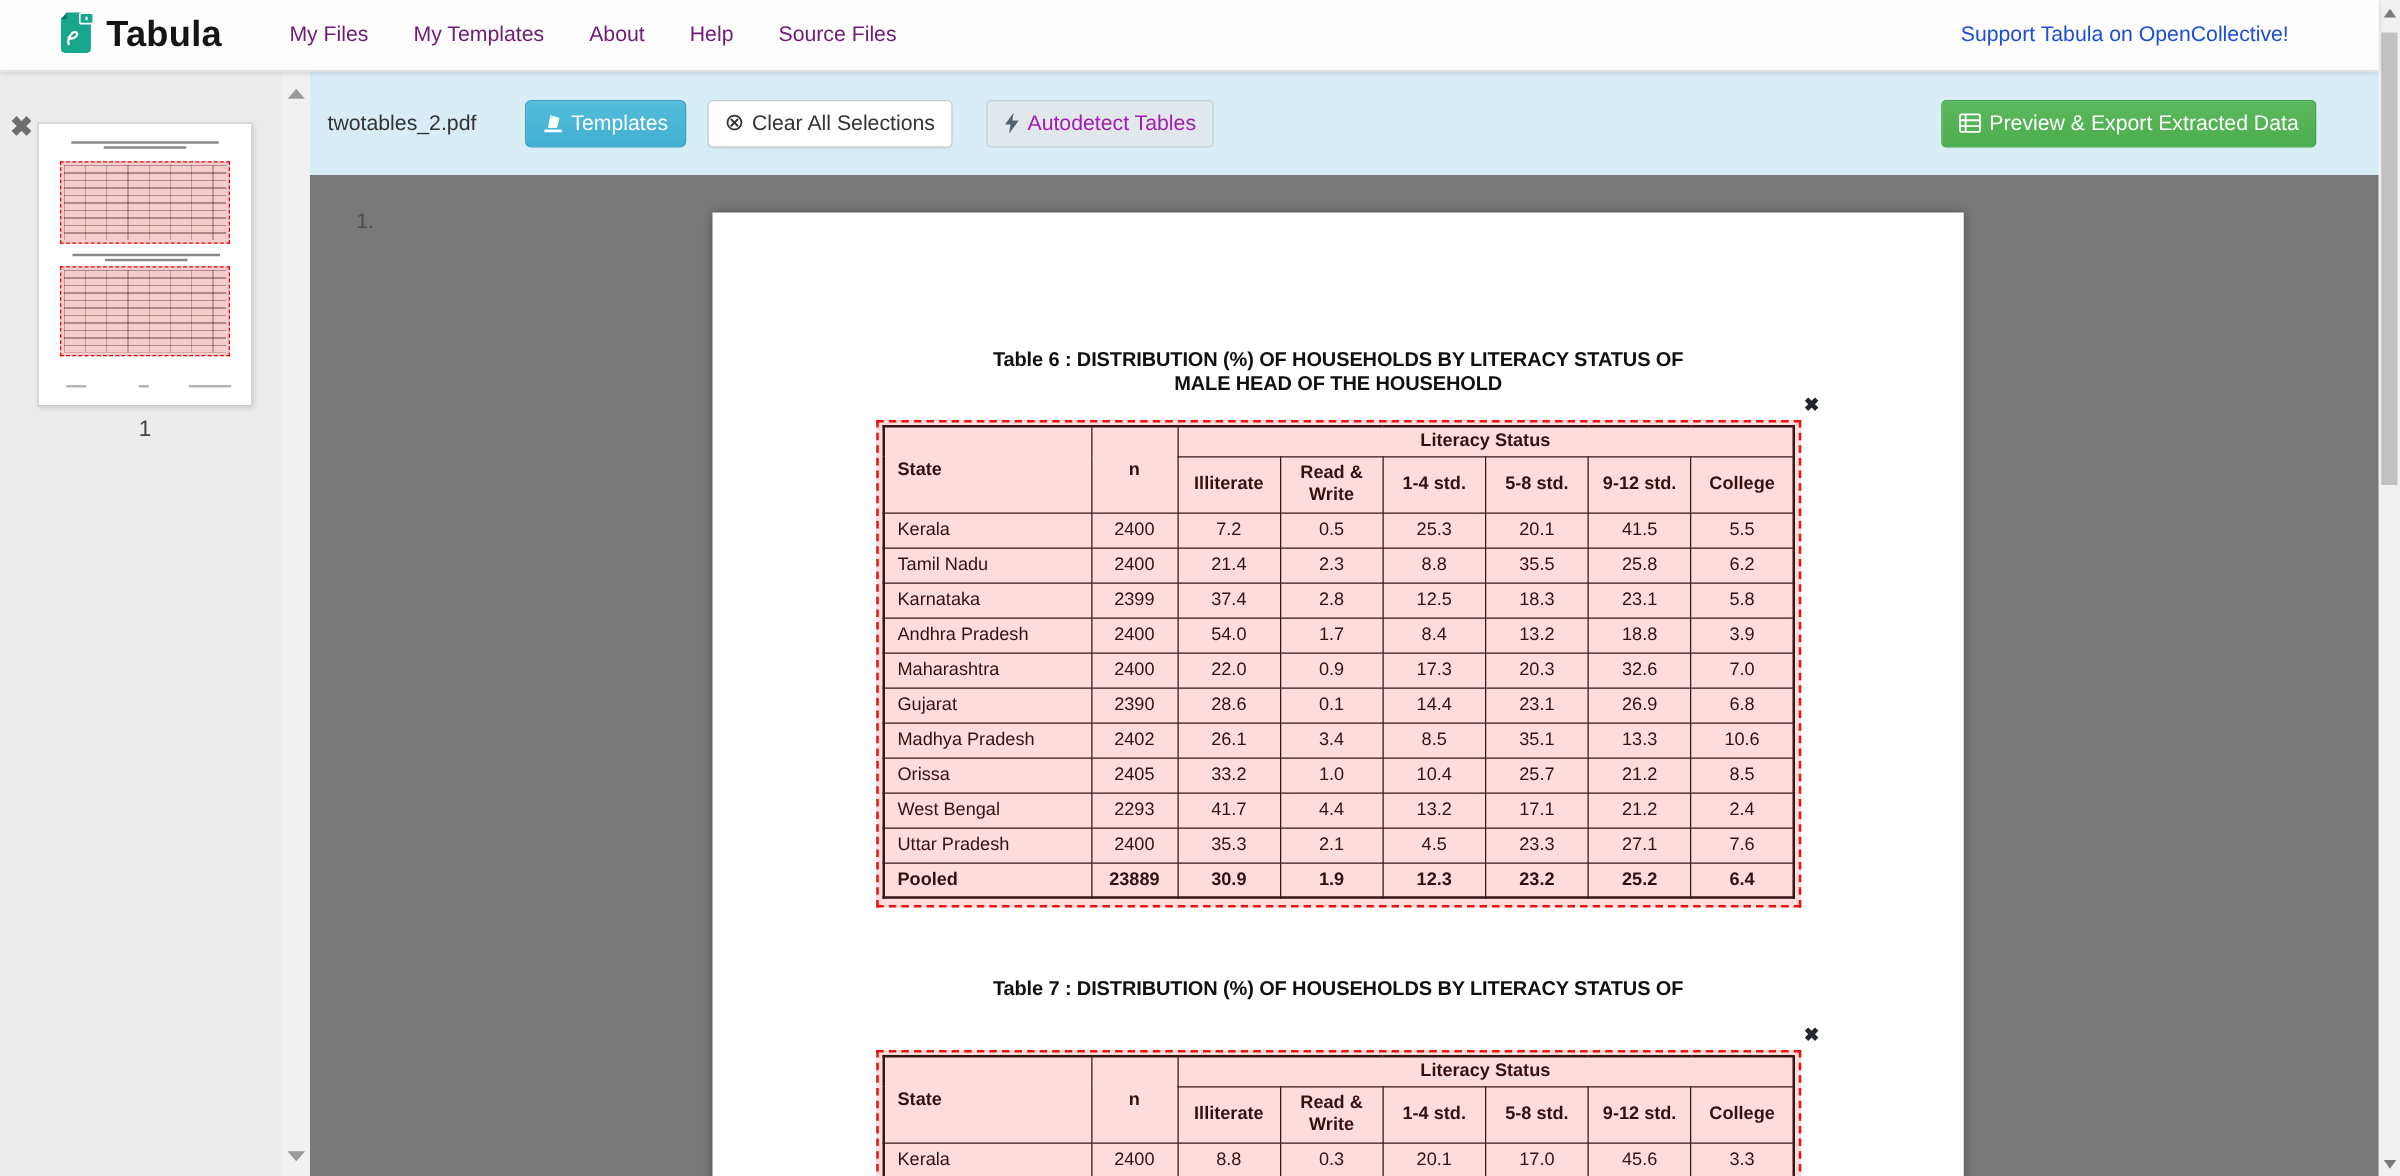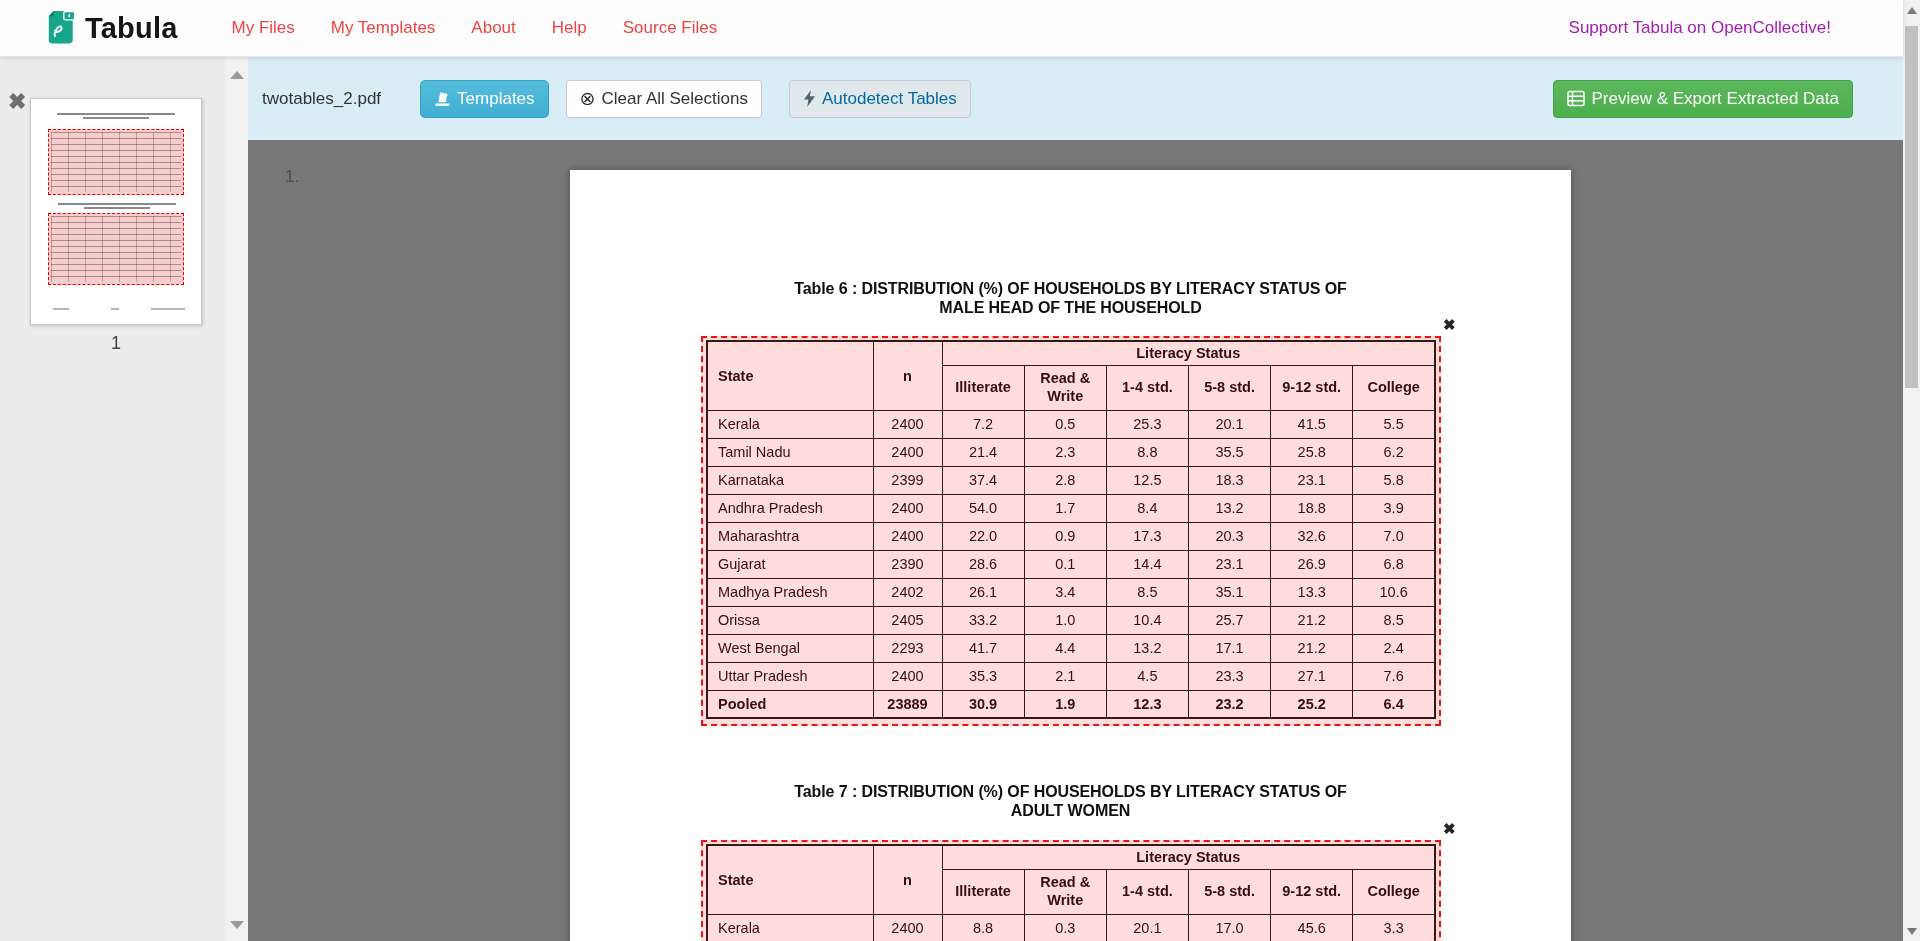--- a/index.html
+++ b/index.html
@@ -8,22 +8,22 @@
   .app { position:relative; width:1920px; height:941px; display:flex; }
   .main-col { width:1903px; height:941px; display:flex; flex-direction:column; }
 
   
   .navbar { height:57px; background:#fdfdfd; border-bottom:1px solid #e4e4e4;
     box-shadow:0 1px 5px rgba(0,0,0,.12); display:flex; align-items:center;
     padding:0 0 0 46px; position:relative; z-index:5; }
   .brand-wrap { display:flex; align-items:center; gap:9px; }
   .brand { font-size:29px; font-weight:700; color:#151515; letter-spacing:.2px; cursor:pointer; }
   .nav-items { display:flex; margin-left:36px; }
-  .nav-items span { color:#ef4444; font-size:17px; padding:10px 18px; cursor:pointer; }
-  .nav-right { margin-left:auto; margin-right:72px; color:#a21caf; font-size:17px; cursor:pointer; }
+  .nav-items span { color:#701a75; font-size:17px; padding:10px 18px; cursor:pointer; }
+  .nav-right { margin-left:auto; margin-right:72px; color:#1d4ed8; font-size:17px; cursor:pointer; }
 
   
   .content-row { flex:1; display:flex; min-height:0; }
 
   
   .sidebar { width:248px; background:#ececec; position:relative; flex:none; }
   .side-scroll { position:absolute; top:0; right:0; width:23px; height:100%; background:#f1f1f1; cursor:pointer; }
   .tri { width:0; height:0; position:absolute; left:50%; transform:translateX(-50%); }
   .tri.up   { top:14px; border-left:7px solid transparent; border-right:7px solid transparent; border-bottom:8px solid #9a9a9a; }
   .tri.down { bottom:12px; border-left:7px solid transparent; border-right:7px solid transparent; border-top:8px solid #9a9a9a; }
@@ -52,21 +52,21 @@
   
   .toolbar { height:83px; background:#d9edf7; display:flex; align-items:center;
     padding:0 50px 0 14px; flex:none; }
   .filename { color:#333; font-size:17px; margin-right:39px; }
   .btn { display:inline-flex; align-items:center; gap:6px; height:38px; padding:0 13px;
     font-family:"Liberation Sans", sans-serif; font-size:17px; border-radius:4px; cursor:pointer; }
   .btn-info { background:linear-gradient(#54bddc,#41aed1); border:1px solid #35a0c4;
     color:#fff; border-radius:5px; margin-right:17px; }
   .btn-default { background:#fff; border:1px solid #ccc; color:#333; margin-right:27px;
     box-shadow:0 1px 1px rgba(0,0,0,.05); }
-  .btn-disabled { background:#e1e8ec; border:1px solid #c3ced4; color:#0369a1; cursor:default;justify-content:space-between; }
+  .btn-disabled { background:#e1e8ec; border:1px solid #c3ced4; color:#a21caf; cursor:default;justify-content:space-between; }
   .btn-success { background:linear-gradient(#5cb85c,#4cae4c); border:1px solid #43a243;
     color:#fff; margin-left:auto; }
   .glyph-clear { font-size:19px; line-height:1; color:#333; }
   .btn svg { display:block; }
 
   
   .viewer { flex:1; background:#787878; position:relative; overflow:hidden; min-height:0; }
   .page-label { position:absolute; left:37px; top:27px; color:#4c4c4c; font-size:17px; }
   .pdf-page { position:absolute; left:322px; top:30px; width:1001px; height:1200px;
     background:#fff; box-shadow:0 0 8px rgba(0,0,0,.35); }
@@ -330,21 +330,20 @@
                       <td>12.3</td>
                       <td>23.2</td>
                       <td>25.2</td>
                       <td>6.4</td>
                     </tr>
                   </tbody>
                 </table>
               </div>
 
             <div class="tbl-title t7a">Table 7 : DISTRIBUTION (%) OF HOUSEHOLDS BY LITERACY STATUS OF</div>
-            <div class="tbl-title t7b">ADULT WOMEN</div>
             <div class="pdf-table-wrap tw7">
                 <table class="ptable">
                   <thead>
                     <tr>
                       <th rowspan="2" class="col-state">State</th>
                       <th rowspan="2" class="col-n">n</th>
                       <th colspan="6" class="group">Literacy Status</th>
                     </tr>
                     <tr class="subrow">
                       <th>Illiterate</th>

